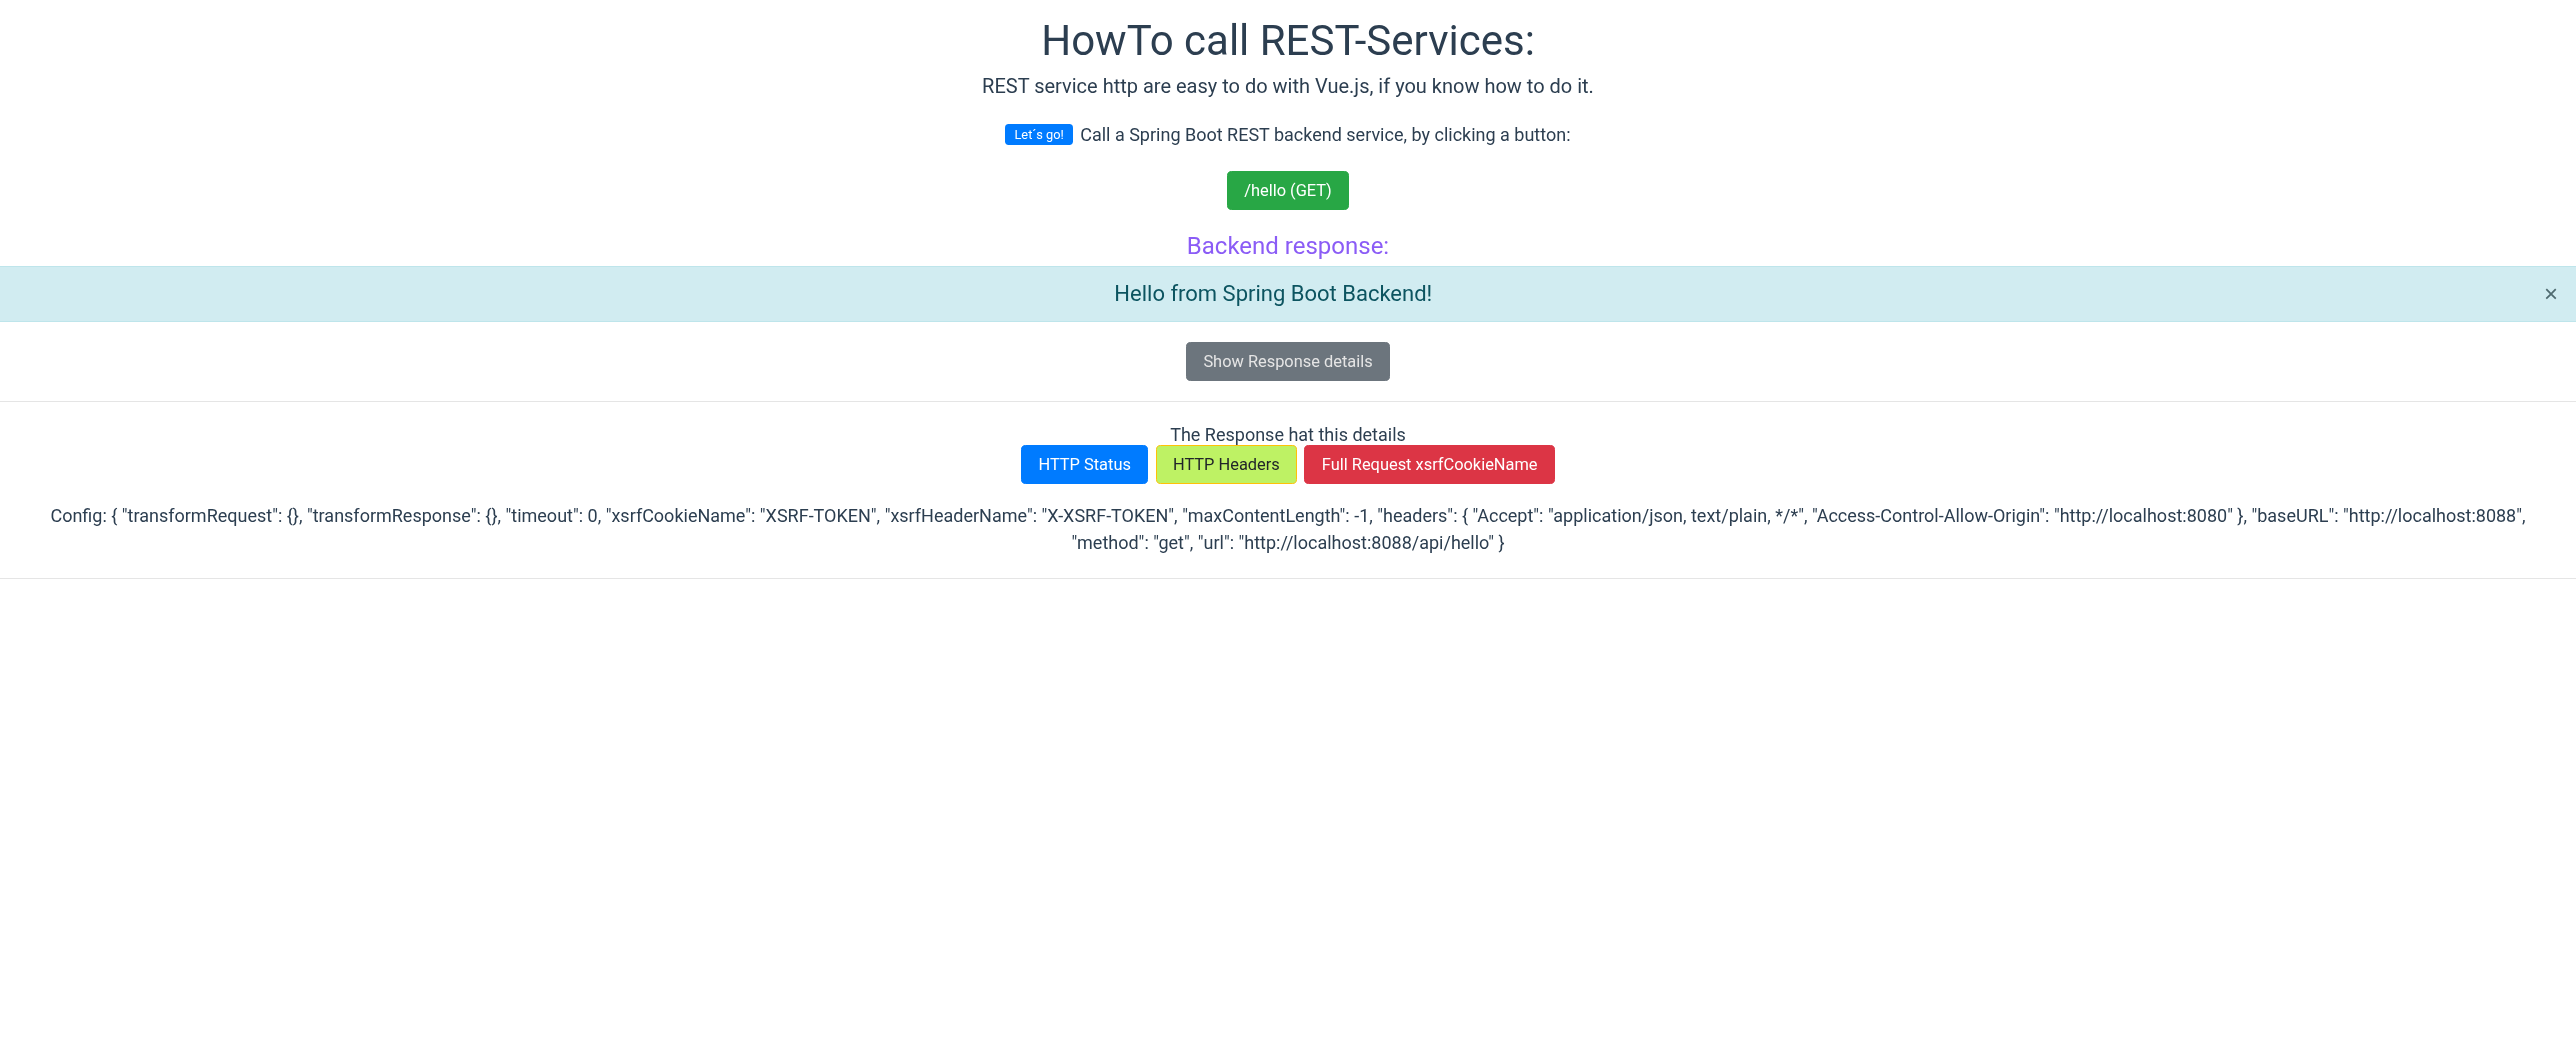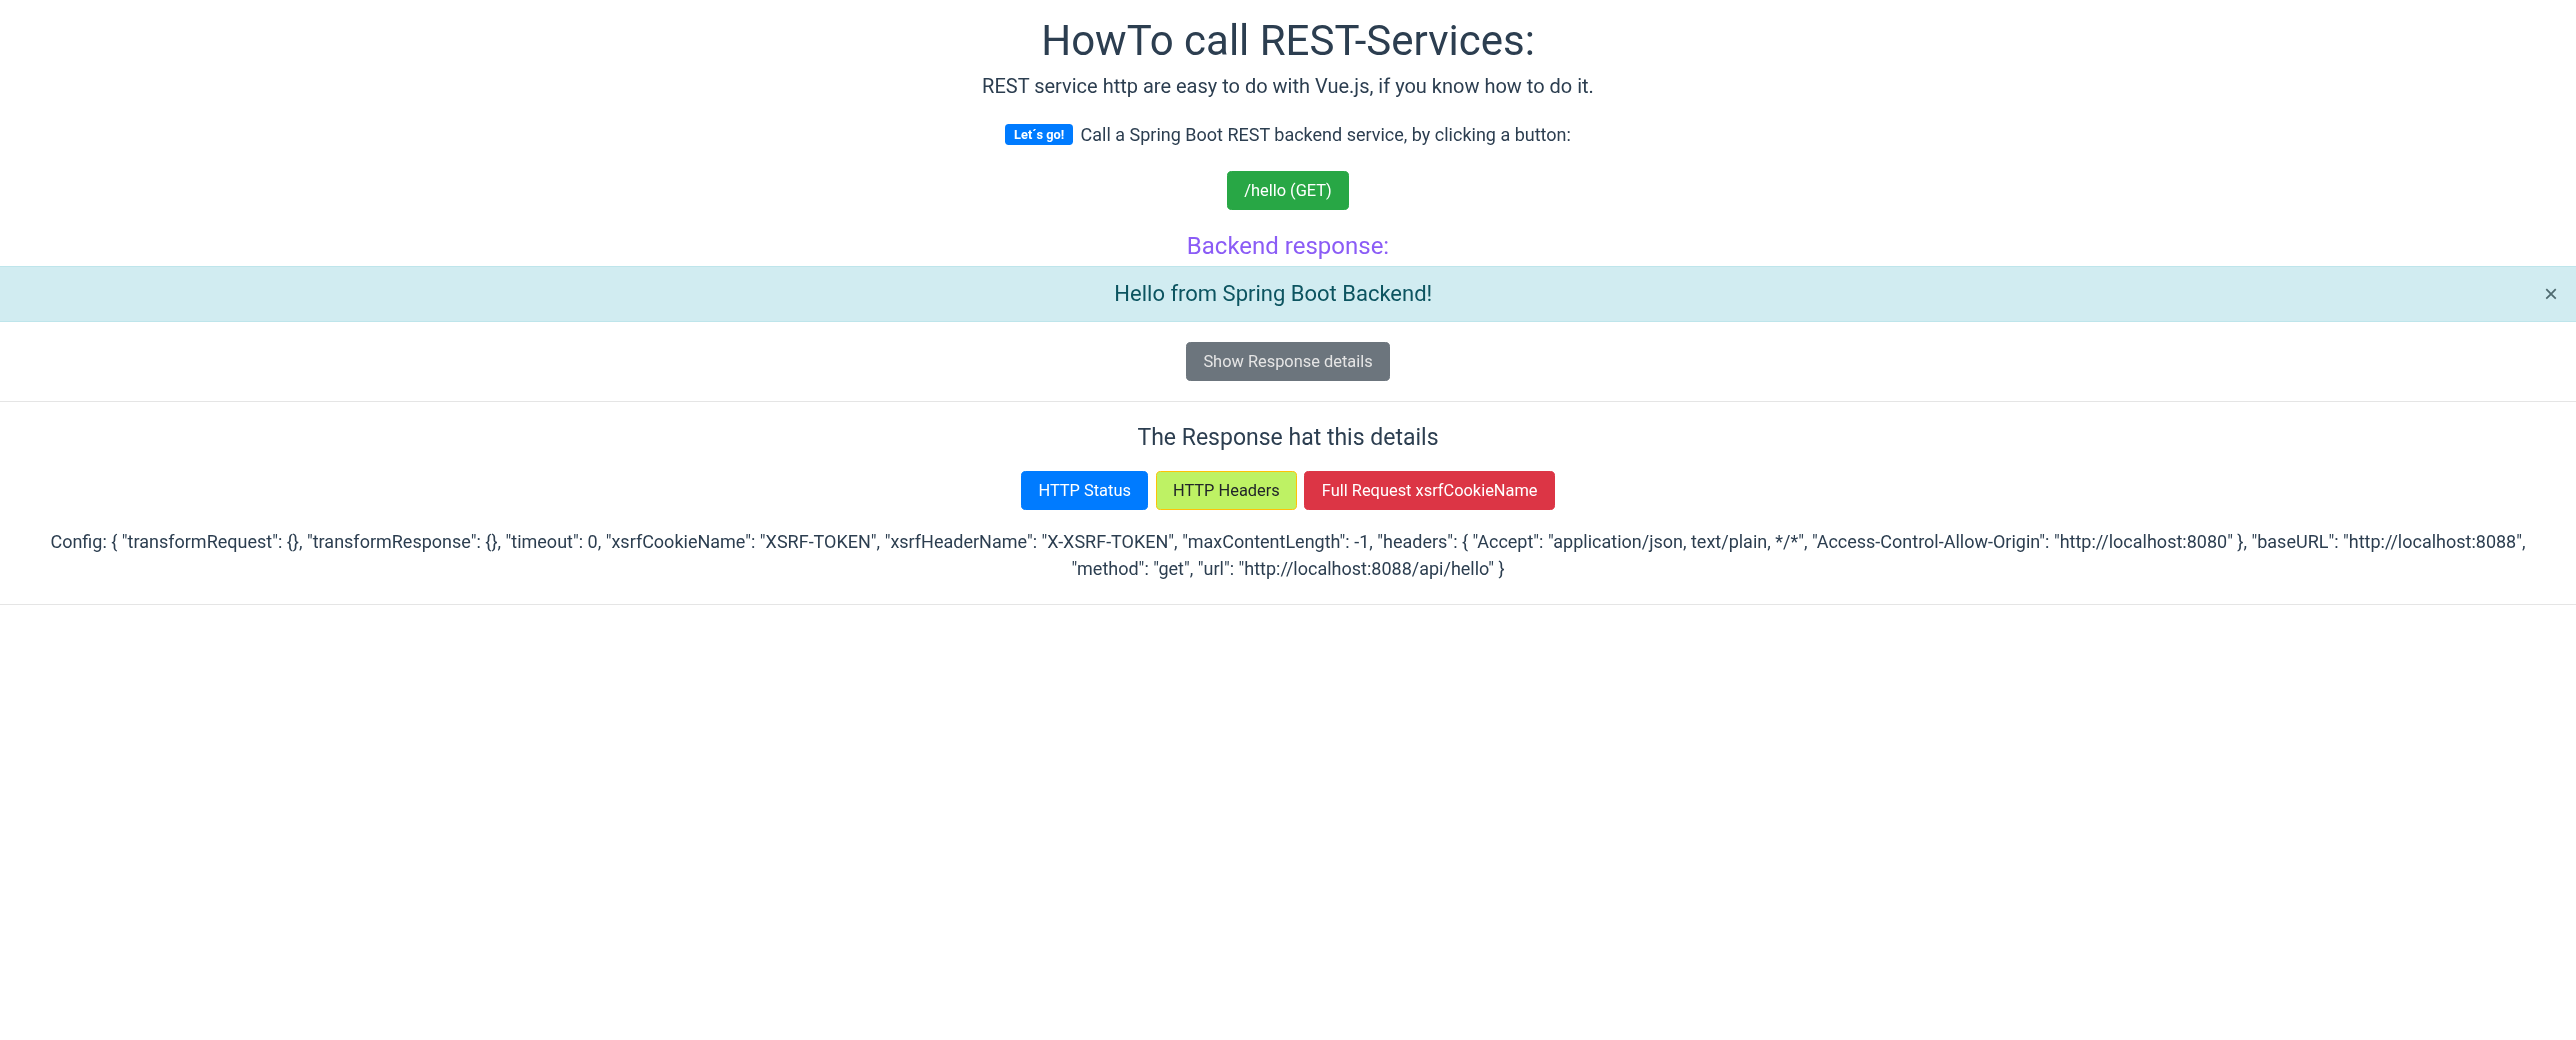--- a/index.html
+++ b/index.html
@@ -39,21 +39,21 @@
       justify-content: center;
       gap: 7.3px;
     }
     .badge {
       display: inline-block;
       background: #007bff;
       color: white;
       font-size: 12.8px;
       padding: 2.7px 9px;
       border-radius: 3.7px;
-      font-weight: 700;
+      font-weight: 400;
     }
     .btn {
       display: inline-block;
       font-size: 16.4px;
       padding: 9px 16.4px;
       border-radius: 4.6px;
       border: 0.9px solid transparent;
       cursor: pointer;
       font-family: inherit;
     }
@@ -116,24 +116,23 @@
     .details-toggle-wrap {
       margin-top: 20px;
       margin-bottom: 20px;
     }
     hr.divider {
       border: none;
       border-top: 0.9px solid #e5e5e5;
       margin: 0;
     }
     .details-caption {
-      font-size: 23px;
+      font-size: 18px;
       color: #2c3e50;
       margin-top: 22px;
-      margin-bottom: 20px;
     }
     .button-group {
       display: flex;
       justify-content: center;
       gap: 7.3px;
       margin-bottom: 18px;
     }
     .config-text {
       font-size: 18px;
       color: #2c3e50;

